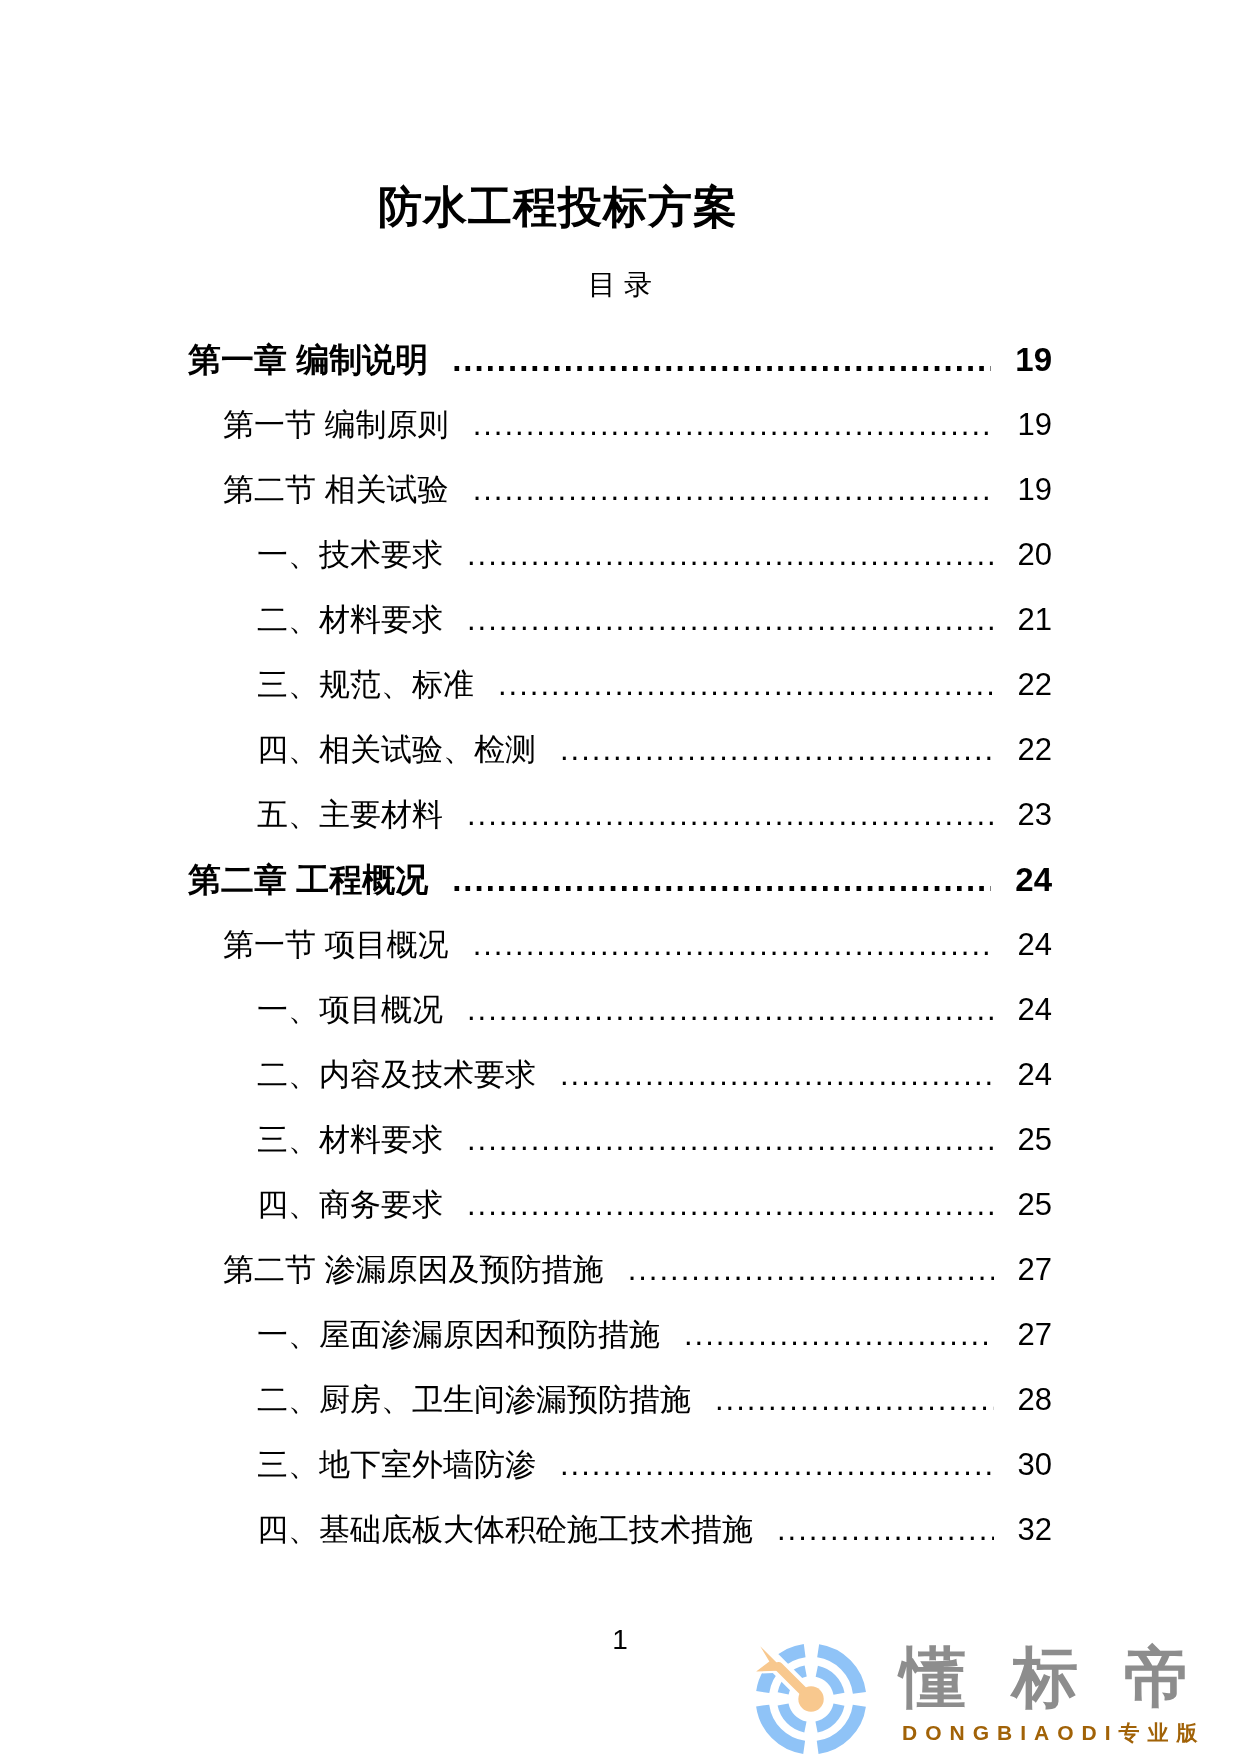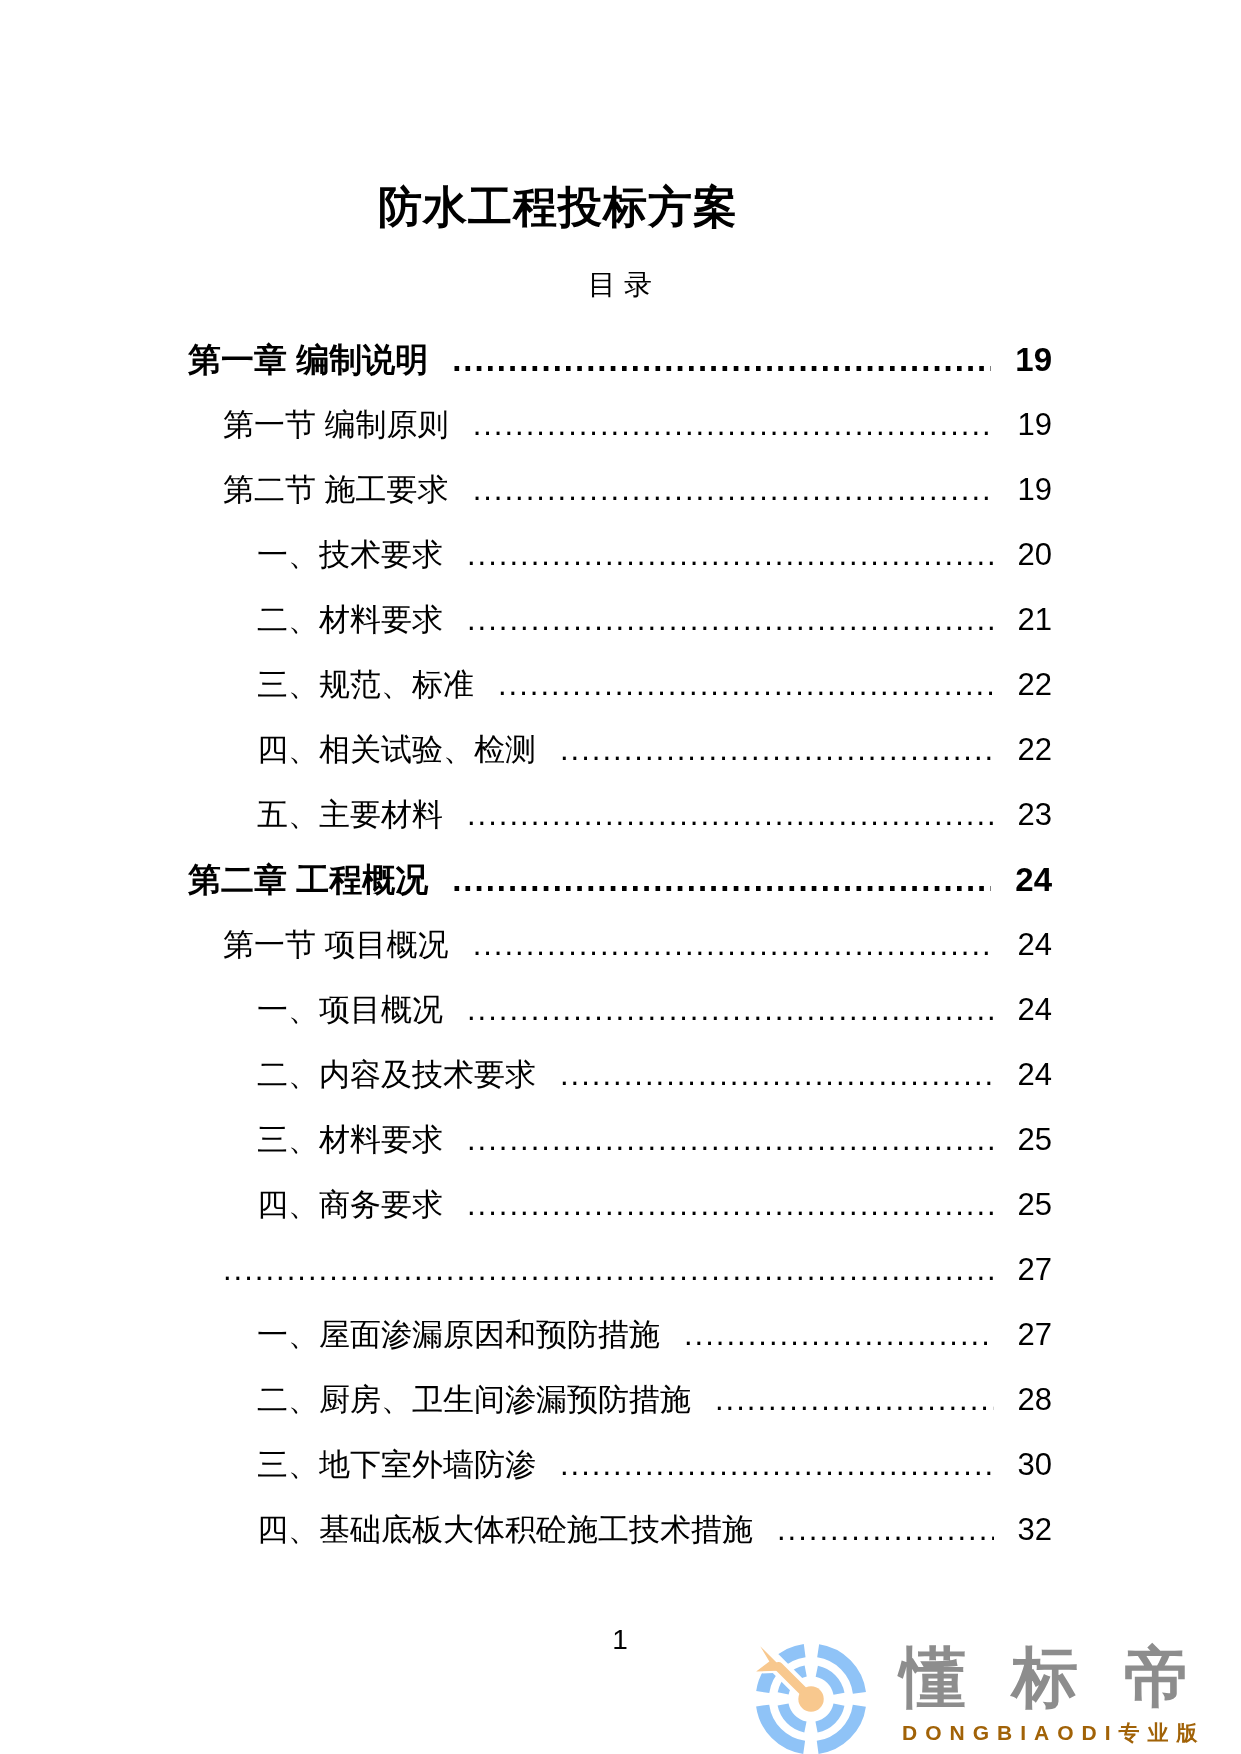--- a/index.html
+++ b/index.html
@@ -152,21 +152,21 @@
       <span class="toc-label">第一章 编制说明</span>
         <span class="toc-dots"></span>
         <span class="toc-page">19</span>
     </li>
     <li class="toc-line lvl2">
       <span class="toc-label">第一节 编制原则</span>
         <span class="toc-dots"></span>
         <span class="toc-page">19</span>
     </li>
     <li class="toc-line lvl2">
-      <span class="toc-label">第二节 施工要求</span>
+      <span class="toc-label">第二节 相关试验</span>
         <span class="toc-dots"></span>
         <span class="toc-page">19</span>
     </li>
     <li class="toc-line lvl3">
       <span class="toc-label">一、技术要求</span>
         <span class="toc-dots"></span>
         <span class="toc-page">20</span>
     </li>
     <li class="toc-line lvl3">
       <span class="toc-label">二、材料要求</span>
@@ -212,20 +212,21 @@
       <span class="toc-label">三、材料要求</span>
         <span class="toc-dots"></span>
         <span class="toc-page">25</span>
     </li>
     <li class="toc-line lvl3">
       <span class="toc-label">四、商务要求</span>
         <span class="toc-dots"></span>
         <span class="toc-page">25</span>
     </li>
     <li class="toc-line lvl2">
+      <span class="toc-label">第二节 渗漏原因及预防措施</span>
         <span class="toc-dots"></span>
         <span class="toc-page">27</span>
     </li>
     <li class="toc-line lvl3">
       <span class="toc-label">一、屋面渗漏原因和预防措施</span>
         <span class="toc-dots"></span>
         <span class="toc-page">27</span>
     </li>
     <li class="toc-line lvl3">
       <span class="toc-label">二、厨房、卫生间渗漏预防措施</span>

